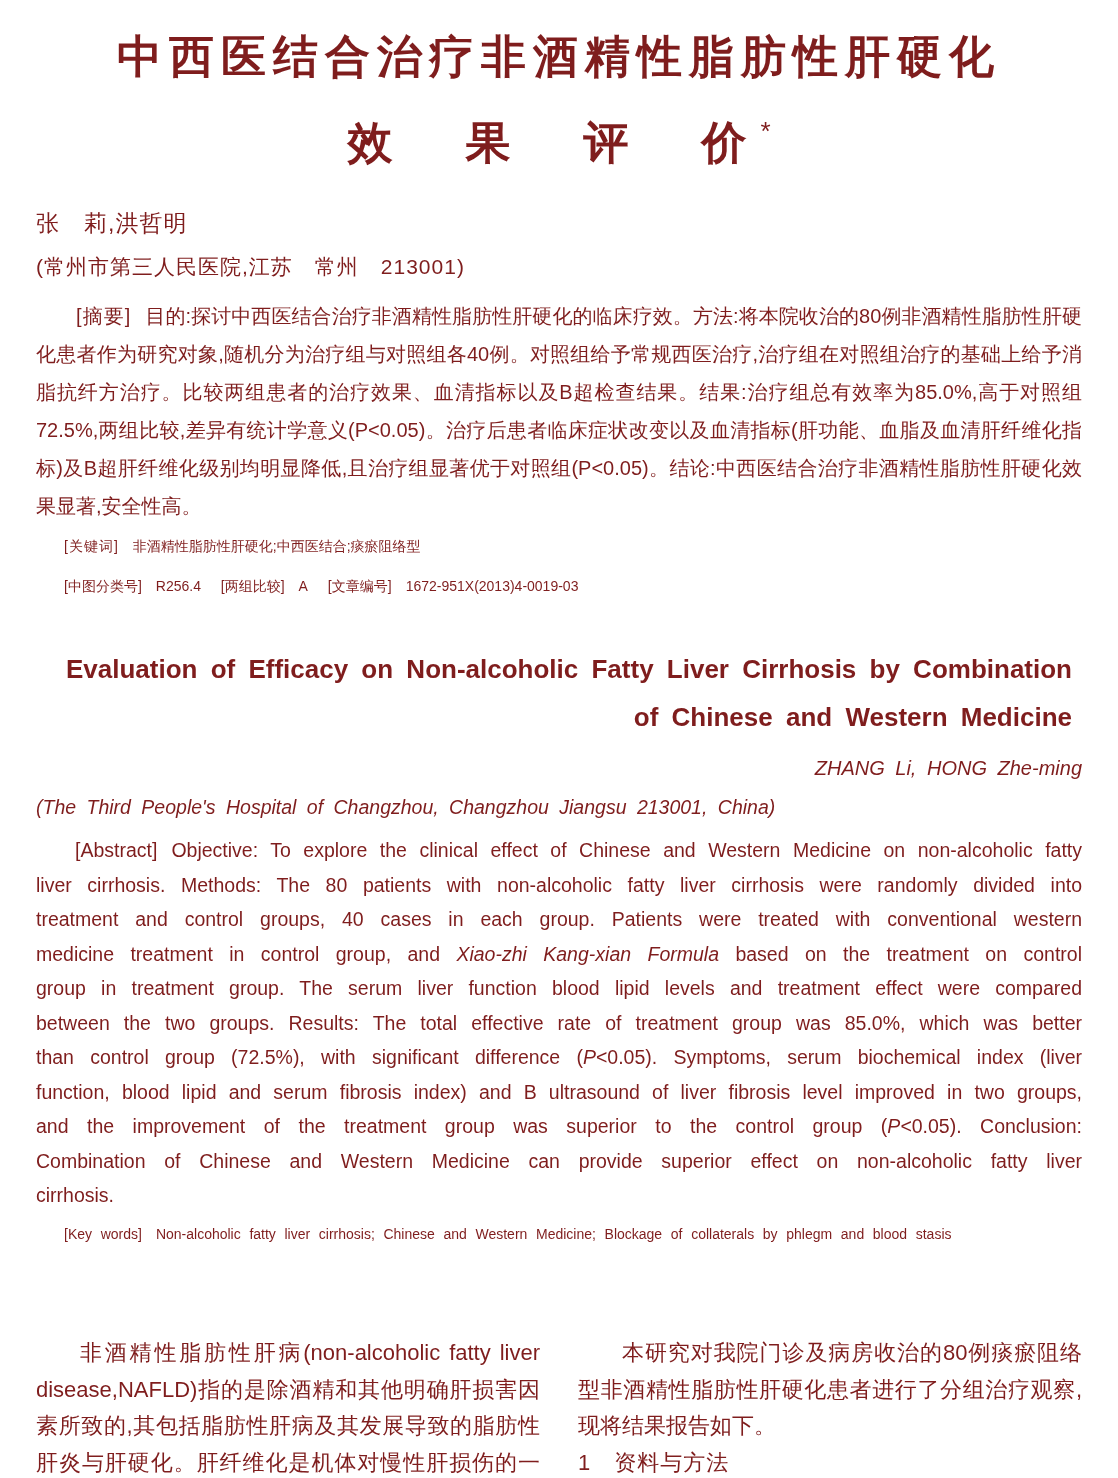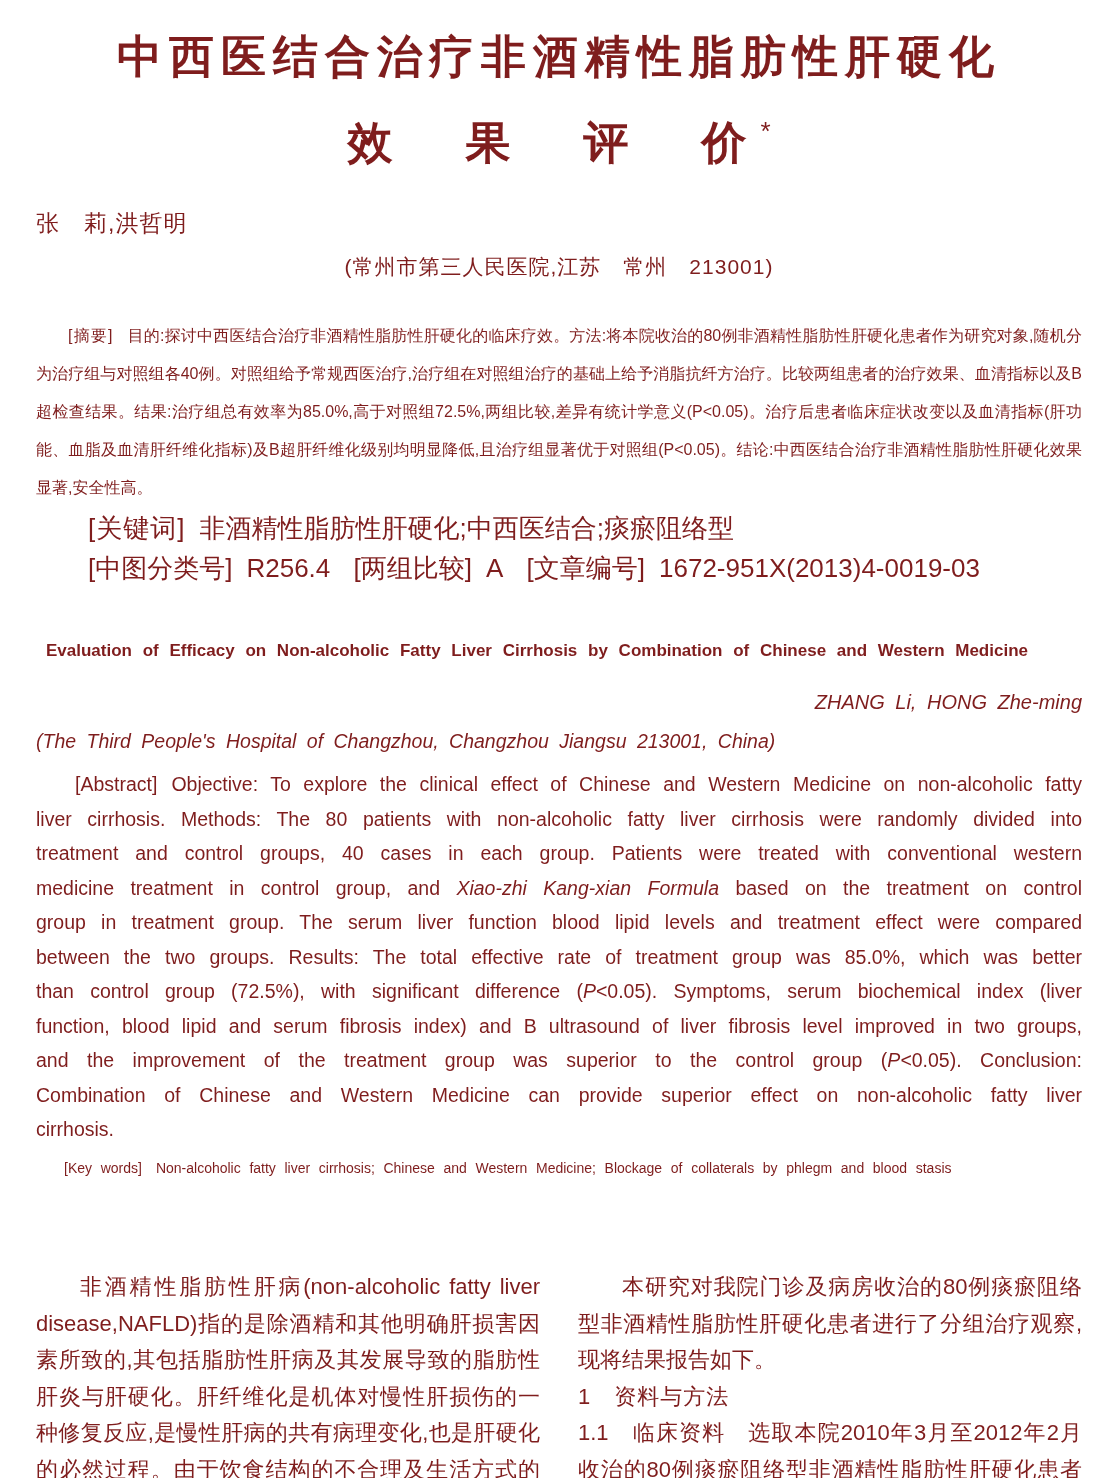--- a/index.html
+++ b/index.html
@@ -36,51 +36,50 @@
     vertical-align: 18px;
     letter-spacing: 0;
   }
   .authors-cn {
     text-align: left;
     font-size: 23px;
     margin-top: 34px;
     letter-spacing: 1px;
   }
   .affiliation-cn {
-    text-align: center;
     font-size: 21px;
     margin-top: 14px;
     letter-spacing: 1px;
   }
 
   
   .abstract-cn {
-    margin-top: 36px;
-    font-size: 16px;
+    margin-top: 16px;
+    font-size: 20px;
     line-height: 38px;
     text-align: justify;
   }
   .abstract-cn .para { text-indent: 2em; }
   .label-bracket { letter-spacing: 1px; }
   .after-label { margin-left: 14px; }
   .kw-cn, .class-line {
-    font-size: 26px;
+    font-size: 14px;
     line-height: 38px;
     text-indent: 2em;
     margin-top: 2px;
   }
   .class-line .seg { margin-right: 16px; }
   .class-line .seg:last-child { margin-right: 0; }
   .class-line .val { margin-left: 14px; }
 
   
   .title-en {
     margin-top: 40px;
-    text-align: left;
-    font-size: 17px;
+    text-align: right;
+    font-size: 26px;
     font-weight: 700;
     line-height: 48px;
     word-spacing: 6px;
     padding: 0 10px;
   }
   .authors-en {
     text-align: right;
     font-style: italic;
     font-size: 20px;
     margin-top: 16px;

